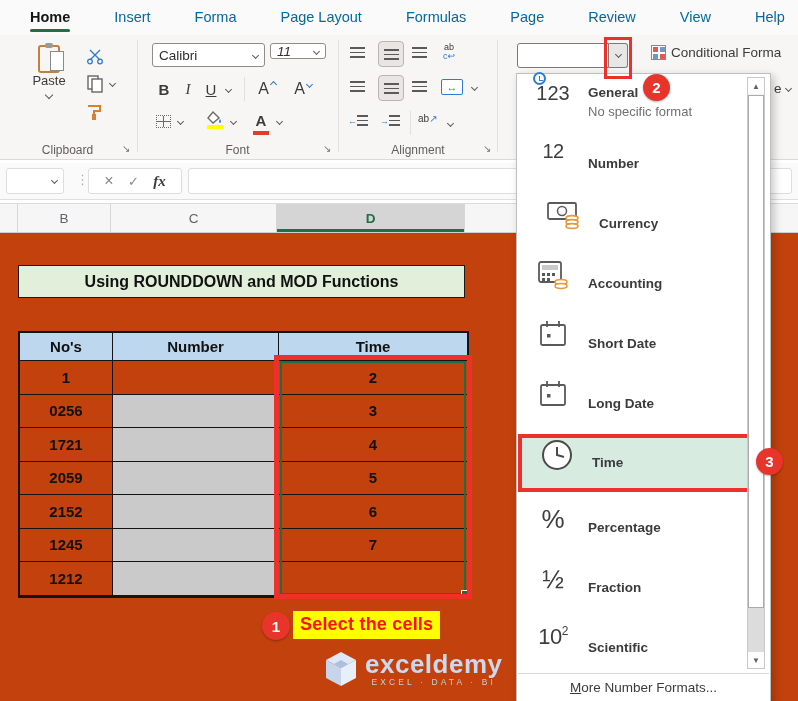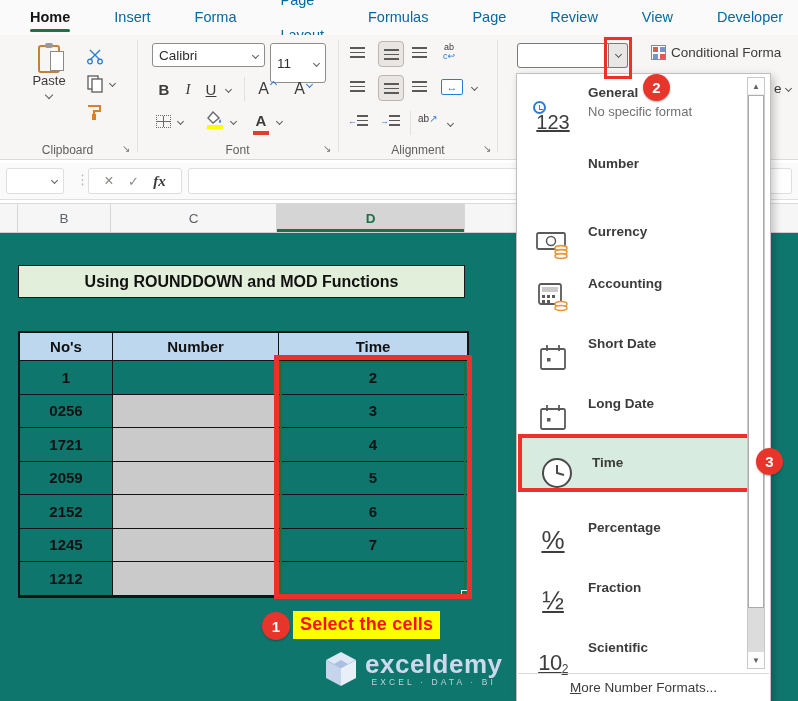--- a/index.html
+++ b/index.html
@@ -45,21 +45,21 @@
     linear-gradient(#e05a52,#e05a52) 8px 8px/5px 5px no-repeat,#fff; }
   
   .fbar { position:absolute; left:0; top:163px; width:798px; height:37px; background:#fbfafa; border-bottom:1px solid #e1dfdd; }
   .fbox { position:absolute; background:#fff; border:1px solid #e0dedc; border-radius:3px; }
   .fx-ic { font-family:"Liberation Serif", serif; font-style:italic; font-weight:bold; color:#3b3b3b; font-size:15px; }
   
   .colhdr { position:absolute; left:0; top:203px; width:798px; height:30px; background:#f6f6f6; border-top:1px solid #dddbd9; border-bottom:1px solid #cfcfcf; display:flex; font-size:13.5px; color:#5f6368; }
   .colhdr .cell { border-right:1px solid #d6d6d6; text-align:center; line-height:29px; }
   .colhdr .sel { background:#d5d5d5; color:#1e7145; box-shadow:inset 0 -3px 0 #1e7145; font-weight:bold; }
   
-  .sheet { position:absolute; left:0; top:233px; width:798px; height:468px; background:#0f766e; }
+  .sheet { position:absolute; left:0; top:233px; width:798px; height:468px; background:#c2410c; }
   .ws-title { position:absolute; left:18px; top:32px; width:447px; height:33px; background:#e2efda; border:1.5px solid #1a1a1a; display:flex; align-items:center; justify-content:center; font-weight:bold; font-size:16px; color:#111; }
   .xl-table { position:absolute; left:18px; top:98px; display:grid; grid-template-columns:93px 166px 188px; grid-template-rows:28px repeat(7,33.5px); border:2px solid #141414; }
   .xl-table > div { border-right:1px solid #141414; border-bottom:1px solid #141414; display:flex; align-items:center; justify-content:center; font-size:15px; color:#111; }
   .xl-table > div:nth-child(3n) { border-right:none; }
   .xl-table .hd { background:#bdd7ee; font-weight:bold; }
   .xl-table .val { font-weight:600; }
   .tm-gray { background:#cacaca; }
   
   .sel-green { position:absolute; left:280px; top:361px; width:186px; height:234px; border:2px solid #1d6f42; z-index:8; }
   .sel-green .handle { position:absolute; right:-4px; bottom:-4px; width:7px; height:7px; background:#1d6f42; border:1px solid #fff; }
@@ -68,21 +68,21 @@
   .badge { position:absolute; width:27px; height:27px; border-radius:50%; background:#e8352c; color:#fff; font-weight:bold; font-size:15px; display:flex; align-items:center; justify-content:center; z-index:70; box-shadow:0 1px 2px rgba(0,0,0,.3); }
   .note1 { position:absolute; left:293px; top:611px; background:#ffff00; color:#ff0f0f; font-weight:bold; font-size:18px; padding:3px 7px 4px; z-index:20; letter-spacing:.2px; }
   .red-box-arrow { position:absolute; left:604px; top:37px; width:28px; height:42px; border:3px solid #ee302b; z-index:70; }
   
   .wm { position:absolute; left:324px; top:650px; display:flex; align-items:center; gap:7px; z-index:3; }
   .wm-text .brand { font-size:26px; font-weight:bold; color:#ccd8ee; letter-spacing:.5px; line-height:24px; }
   .wm-text .tag { font-size:8.5px; color:#c9cfda; letter-spacing:3.1px; margin-top:1px; text-align:center; }
   
   .fmt-panel { position:absolute; left:516px; top:73px; width:255px; height:629px; background:#fff; border:1px solid #bfbfbf; box-shadow:3px 3px 8px rgba(0,0,0,.22); z-index:50; }
   .fmt-item { position:absolute; left:1px; width:226px; height:52px; cursor:default; }
-  .fmt-icon { position:absolute; left:12px; top:0; width:46px; height:52px; display:flex; align-items:flex-end; justify-content:center; color:#3d3d3d;text-decoration:underline; }
+  .fmt-icon { position:absolute; left:12px; top:0; width:46px; height:52px; display:flex; align-items:flex-start; justify-content:center; color:#3d3d3d; }
   .fmt-label { position:absolute; left:70px; top:16px; font-weight:bold; font-size:13.5px; color:#3b3b3b; }
   .fmt-item.first .fmt-label { top:3px; }
   .fmt-sub { position:absolute; left:70px; top:22px; font-size:13px; color:#707070; }
   .fmt-item.time-sel { left:1px; width:234px; height:58px; background:#d8ebe0; border:4px solid #ee302b; }
   .fmt-item.time-sel .fmt-label { top:17px; }
   .numtxt { font-size:20px; letter-spacing:-.5px; color:#3d3d3d; }
   .gen-wrap { position:relative; font-size:20px; color:#3d3d3d; }
   .gen-clock { position:absolute; left:-3px; top:-10px; width:13px; height:13px; border:2px solid #2b7cd3; border-radius:50%; background:#fff; }
   .gen-clock::before { content:""; position:absolute; left:4px; top:2px; width:3px; height:4px; border-left:1.5px solid #2b7cd3; border-bottom:1.5px solid #2b7cd3; }
   .fmt-sep { position:absolute; left:1px; right:1px; top:599px; height:1px; background:#d9d9d9; }
@@ -100,21 +100,20 @@
 
 <div class="menubar">
   <div class="menu-item active">Home</div>
   <div class="menu-item">Insert</div>
   <div class="menu-item">Forma</div>
   <div class="menu-item">Page Layout</div>
   <div class="menu-item">Formulas</div>
   <div class="menu-item">Page</div>
   <div class="menu-item">Review</div>
   <div class="menu-item">View</div>
-  <div class="menu-item">Developer</div>
   <div class="menu-item">Help</div>
 </div>
 
 <div class="ribbon">
   <div class="vsep" style="left:137px"></div>
   <div class="vsep" style="left:338px"></div>
   <div class="vsep" style="left:497px"></div>
 
   <div class="paste">
     <span class="clipb">
@@ -143,21 +142,21 @@
       <rect x="6" y="11" width="4" height="6" fill="#d8802a"></rect>
     </svg>
   </div>
   <div class="grp-label" style="left:0; width:135px;">Clipboard</div>
   <span class="launcher" style="left:122px">↘</span>
 
   <div class="combo" style="left:152px; top:8px; width:113px; height:24px;">
     <span>Calibri</span>
       <span class="chv sm"></span>
   </div>
-  <div class="combo" style="left:270px; top:8px; width:56px; height:40px;">
+  <div class="combo" style="left:270px; top:8px; width:56px; height:16px;font-style:italic;">
     <span>11</span>
       <span class="chv sm"></span>
   </div>
   <div class="rbtn bld" style="left:153px; top:42px; width:22px; height:24px;">B</div>
   <div class="rbtn itl" style="left:178px; top:42px; width:20px; height:24px;">I</div>
   <div class="rbtn und" style="left:201px; top:42px; width:20px; height:24px;">U</div>
   <span class="chv sm" style="position:absolute; left:226px; top:52px;"></span>
   <div class="vsep" style="left:244px; top:42px; height:24px;"></div>
   <div class="rbtn" style="left:254px; top:42px; width:26px; height:24px; font-size:16px;">
     <span>A</span>
@@ -332,24 +331,27 @@
 
   <div class="fmt-item first" style="top:8px;">
     <span class="fmt-icon">
       <span class="gen-wrap"><span class="gen-clock"></span><span>123</span></span>
     </span>
     <span class="fmt-label">General</span>
     <span class="fmt-sub">No specific format</span>
   </div>
 
   <div class="fmt-item" style="top:66px;">
+    <span class="fmt-icon numtxt">
+        <span>12</span>
+      </span>
     <span class="fmt-label">Number</span>
   </div>
 
-  <div class="fmt-item" style="top:134px;">
+  <div class="fmt-item" style="top:126px;margin-left:11px;">
     <span class="fmt-icon">
       <svg width="36" height="30" viewBox="0 0 36 30">
         <rect x="2" y="3" width="28" height="16" rx="1.5" fill="#fff" stroke="#5a5a5a" stroke-width="1.8"></rect>
         <circle cx="16" cy="11" r="4.5" fill="none" stroke="#5a5a5a" stroke-width="1.5"></circle>
         <g stroke="#e8973a" stroke-width="1.6" fill="#fff">
           <ellipse cx="26" cy="18" rx="6" ry="2.4"></ellipse>
             <ellipse cx="26" cy="22" rx="6" ry="2.4"></ellipse>
             <ellipse cx="26" cy="26" rx="6" ry="2.4"></ellipse>
         </g>
       </svg>

